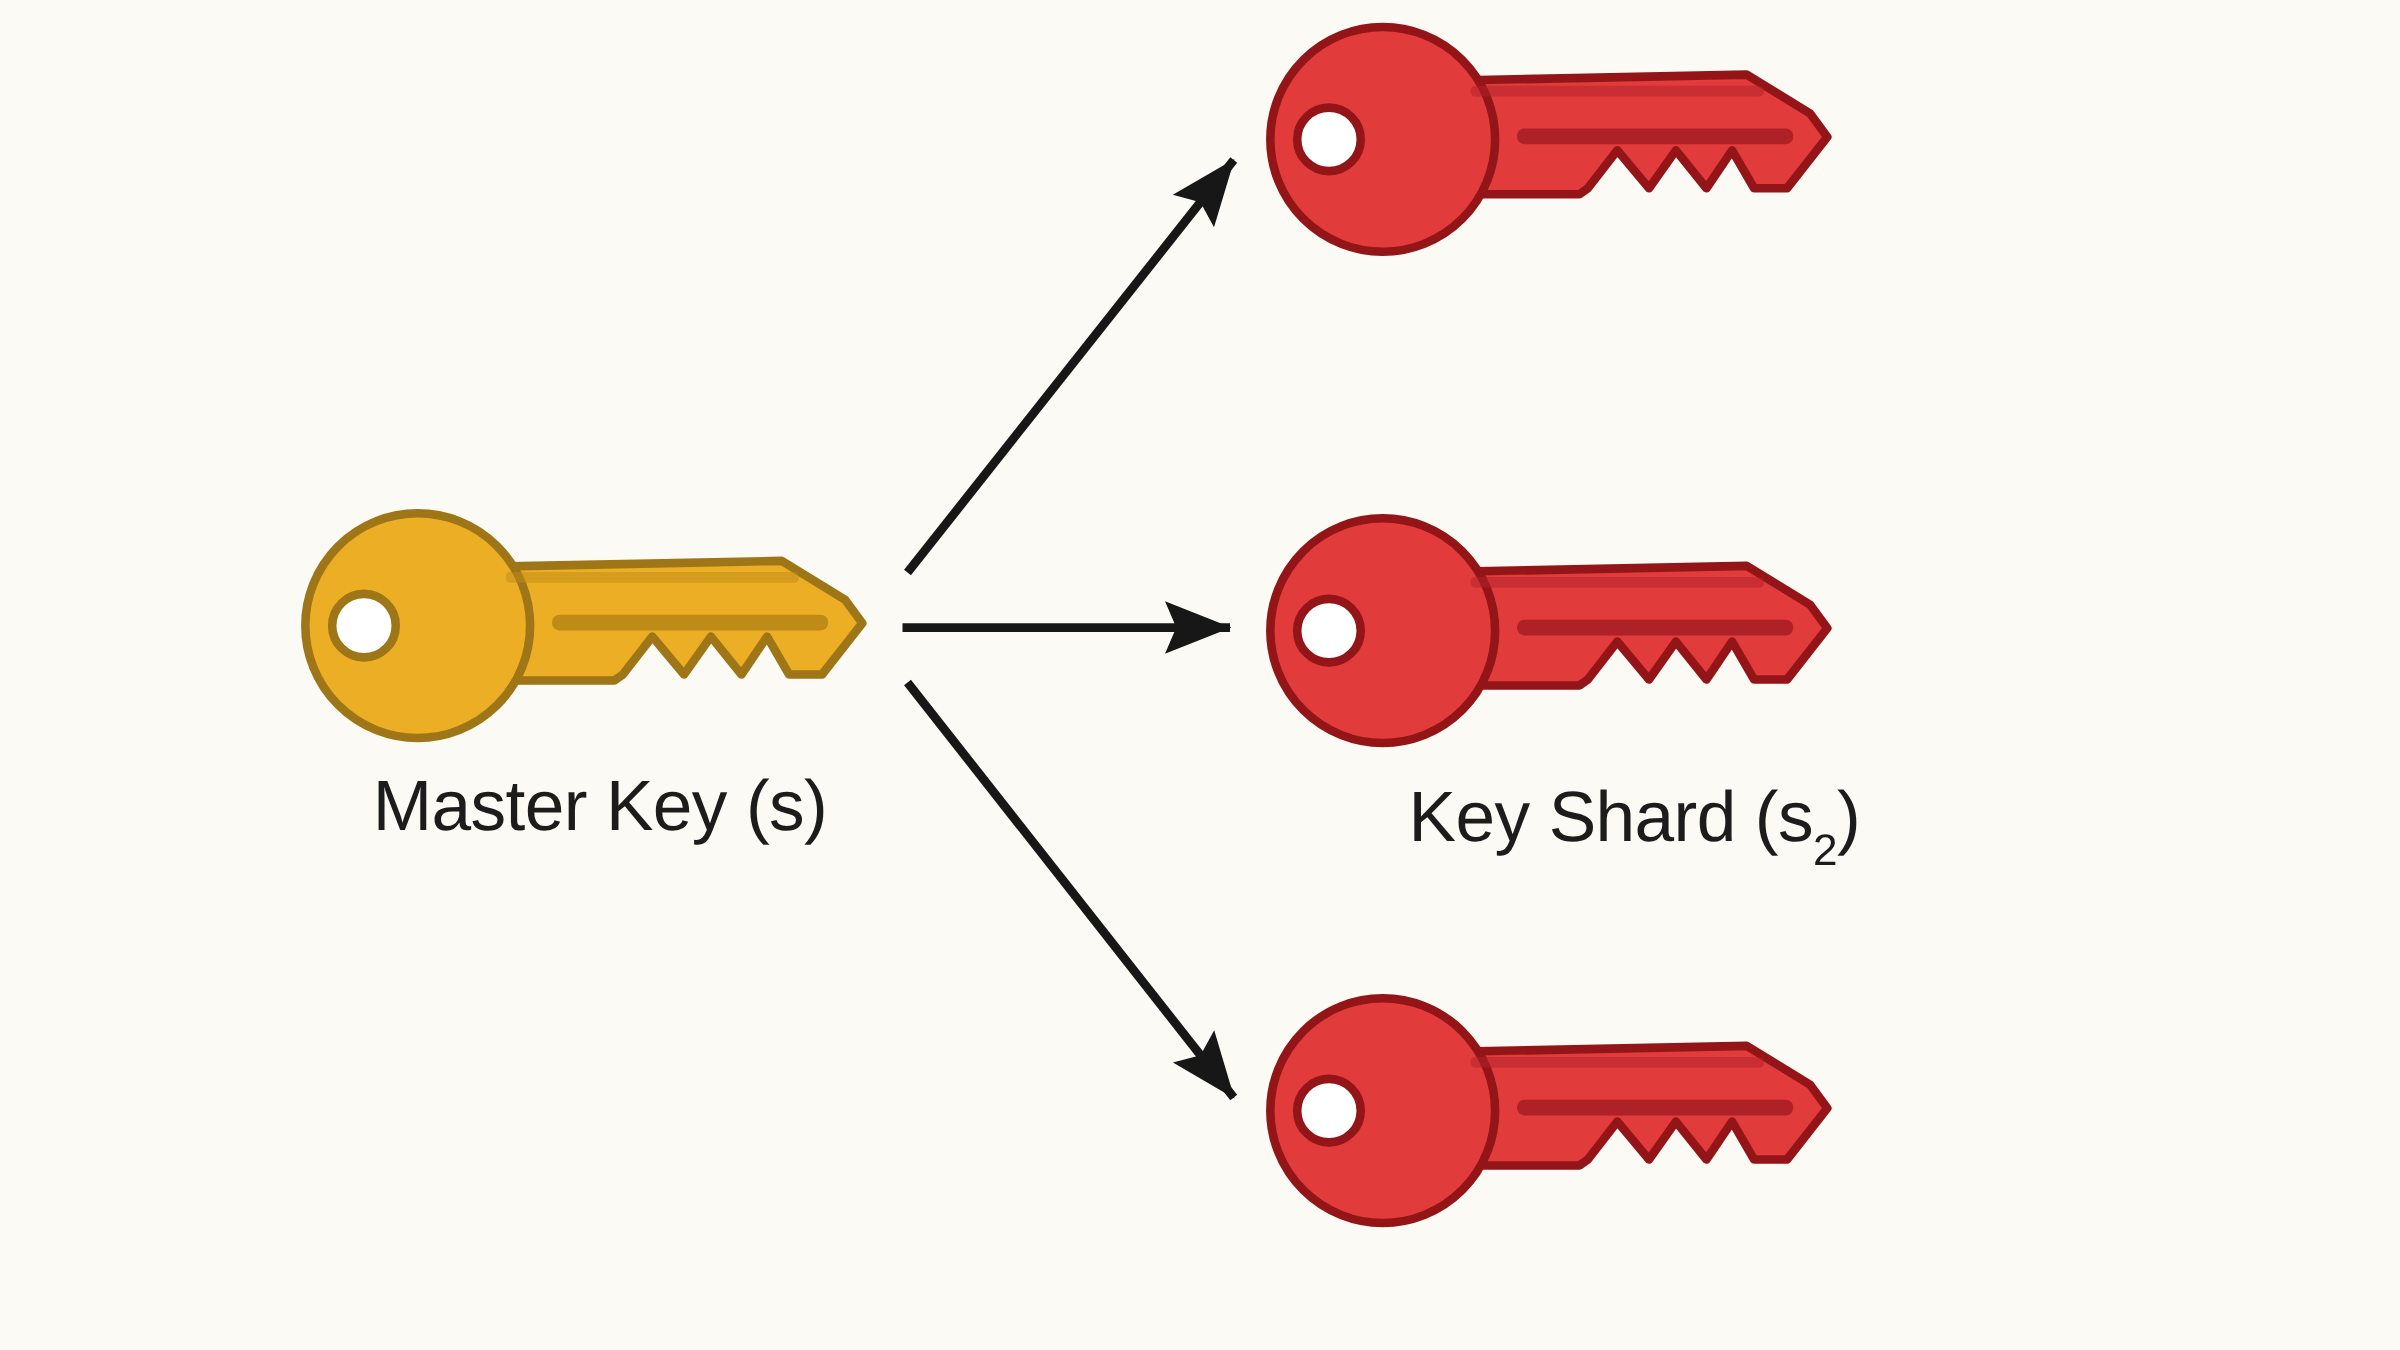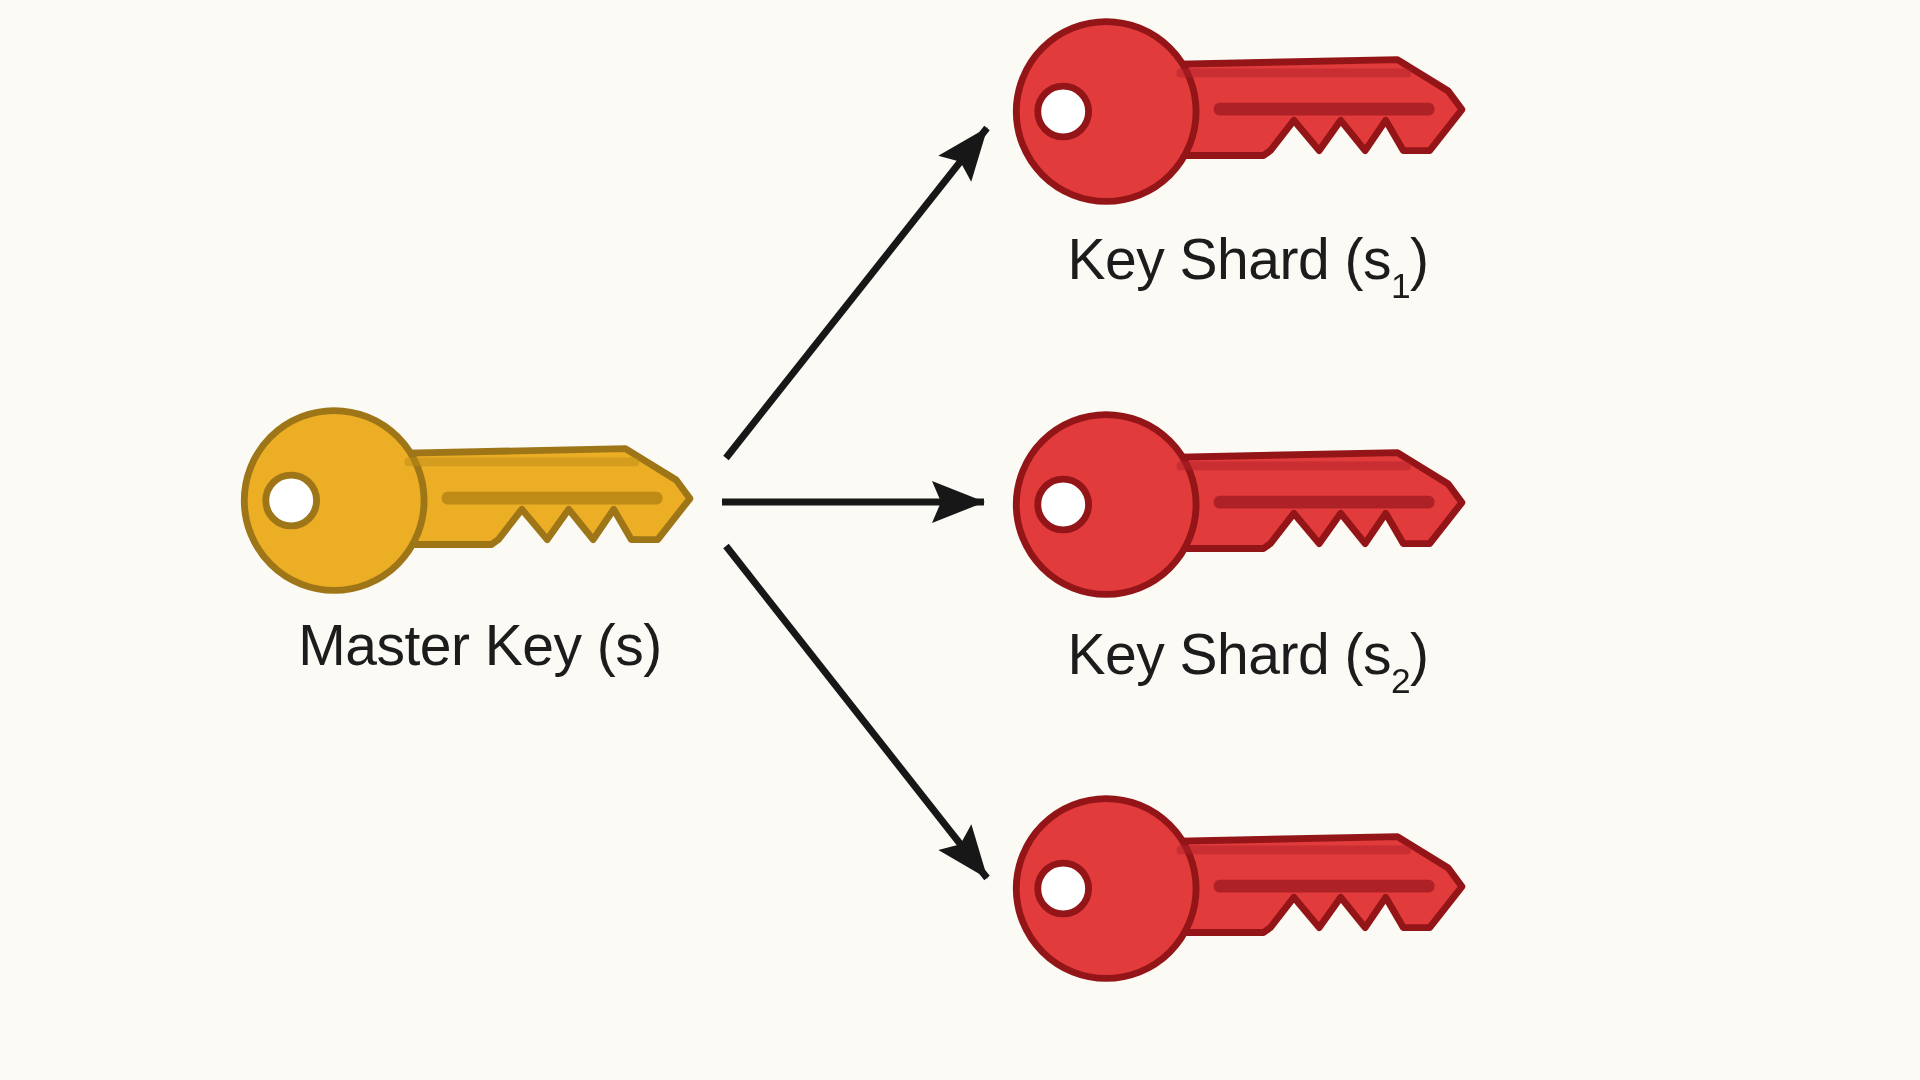--- a/index.html
+++ b/index.html
@@ -60,32 +60,29 @@
     <span>Master Key (s</span><sub></sub><span>)</span>
   </div>
 
   <svg class="key key--shard" viewBox="0 0 480 220" style="left:1008px;top:4px;">
     <path class="body" d="M150,62 L398,57 L450,89 L464,108 L431,150 L404,150 L386,119 L365,150 L340,119 L318,150 L292,119 L268,150 L261,155 L150,155 Z"></path>
     <circle class="body" cx="100" cy="110" r="92"></circle>
     <circle class="hole" cx="56" cy="110" r="26"></circle>
     <rect class="shadowband" x="172" y="66" width="240" height="9" rx="4"></rect>
     <rect class="stripe" x="210" y="101" width="226" height="13" rx="6"></rect>
   </svg>
-  <div class="node-label" style="left:1008px;top:227px;">
-    <span>Key Shard (s</span><sub>1</sub><span>)</span>
-  </div>
 
   <svg class="key key--shard" viewBox="0 0 480 220" style="left:1008px;top:397px;">
     <path class="body" d="M150,62 L398,57 L450,89 L464,108 L431,150 L404,150 L386,119 L365,150 L340,119 L318,150 L292,119 L268,150 L261,155 L150,155 Z"></path>
     <circle class="body" cx="100" cy="110" r="92"></circle>
     <circle class="hole" cx="56" cy="110" r="26"></circle>
     <rect class="shadowband" x="172" y="66" width="240" height="9" rx="4"></rect>
     <rect class="stripe" x="210" y="101" width="226" height="13" rx="6"></rect>
   </svg>
-  <div class="node-label" style="left:1008px;top:622px;">
+  <div class="node-label" style="left:1008px;top:622px;text-align:right;">
     <span>Key Shard (s</span><sub>2</sub><span>)</span>
   </div>
 
   <svg class="key key--shard" viewBox="0 0 480 220" style="left:1008px;top:781px;">
     <path class="body" d="M150,62 L398,57 L450,89 L464,108 L431,150 L404,150 L386,119 L365,150 L340,119 L318,150 L292,119 L268,150 L261,155 L150,155 Z"></path>
     <circle class="body" cx="100" cy="110" r="92"></circle>
     <circle class="hole" cx="56" cy="110" r="26"></circle>
     <rect class="shadowband" x="172" y="66" width="240" height="9" rx="4"></rect>
     <rect class="stripe" x="210" y="101" width="226" height="13" rx="6"></rect>
   </svg>

